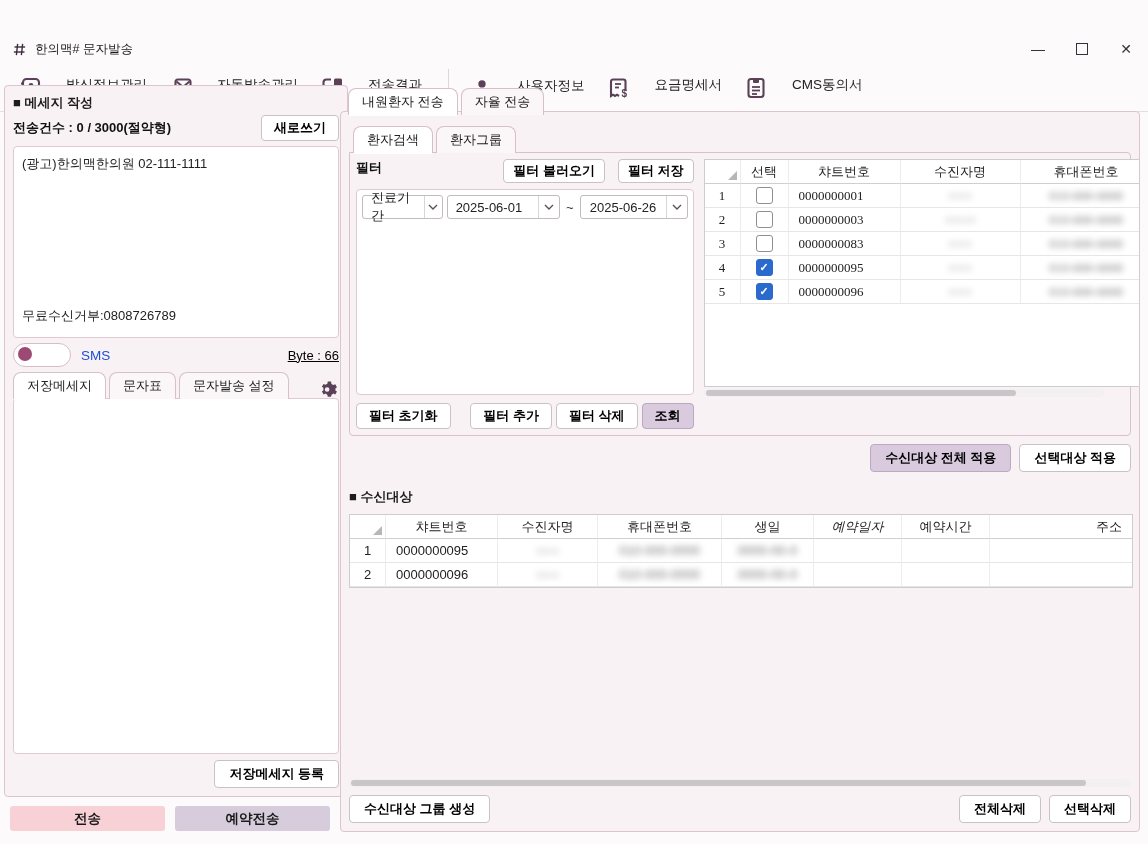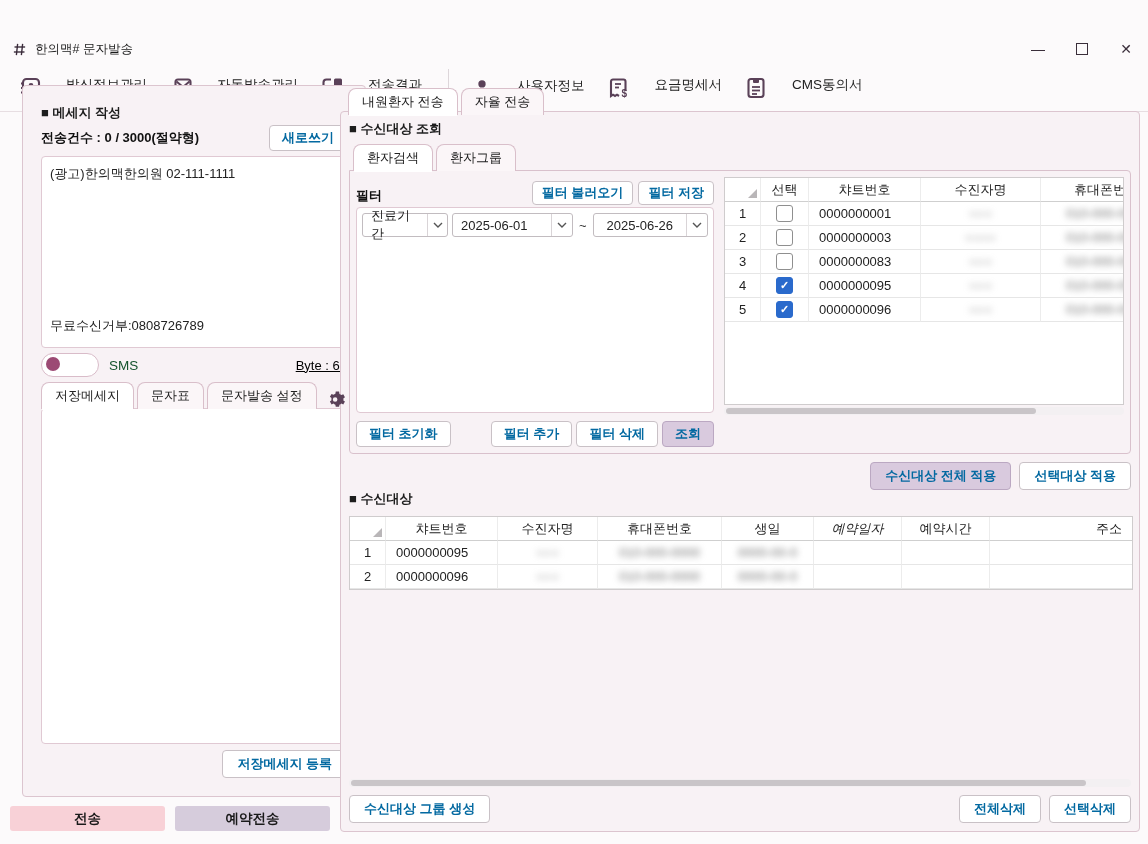--- a/index.html
+++ b/index.html
@@ -7,80 +7,80 @@
   .titlebar{height:30px;display:flex;align-items:center;padding-left:12px;margin-top:34px;}
   .titlebar .title{font-size:12.5px;color:#1a1a1a;margin-left:8px;}
   .win-controls{margin-left:auto;display:flex;align-items:center;height:30px;}
   .wc{width:44px;height:30px;display:flex;align-items:center;justify-content:center;color:#3a2e3a;font-size:14px;cursor:pointer;}
   .maxbox{width:10px;height:10px;border:1.3px solid #3a2e3a;display:inline-block;}
   .toolbar{height:47px;display:flex;align-items:center;padding-left:18px;border-bottom:1px solid #e7dee2;}
   .tb-item{display:flex;align-items:flex-start;gap:24px;margin-right:22px;cursor:pointer;}
   .tb-item span.lbl{font-size:13.5px;color:#222;}
   .tb-sep{width:1px;height:38px;background:#ddd6da;margin:0 22px 0 4px;}
   .panel{position:absolute;border:1px solid #dcc5cf;border-radius:4px;background:#f8f2f5;box-sizing:border-box;}
-  #left-panel{left:22px;top:85px;width:344px;height:712px;padding:18px;display:flex;flex-direction:column;}
+  #left-panel{left:4px;top:85px;width:344px;height:712px;padding:8px;display:flex;flex-direction:column;}
   .sec-title{font-weight:700;font-size:13px;color:#1d1d1d;}
   .row-between{display:flex;align-items:center;justify-content:space-between;}
-  .btn{background:#fff;border:1px solid #c9c1c6;border-radius:4px;font-weight:700;font-size:13px;color:#0369a1;padding:3px 12px;cursor:pointer;font-family:inherit;white-space:nowrap;}
+  .btn{background:#fff;border:1px solid #c9c1c6;border-radius:4px;font-weight:700;font-size:13px;color:#000000;padding:3px 12px;cursor:pointer;font-family:inherit;white-space:nowrap;}
   .btn.accent{background:#d9cade;border-color:#bba8c2;}
   .whitebox{background:#fff;border:1px solid #e0c9d3;border-radius:4px;box-sizing:border-box;}
   #msg-box{height:192px;margin-top:6px;position:relative;padding:8px;font-size:13px;color:#222;}
   #msg-footer{position:absolute;left:8px;bottom:12px;}
   .sms-row{height:34px;display:flex;align-items:center;}
   .toggle{width:56px;height:22px;border-radius:12px;background:#fff;border:1px solid #d9bcc9;position:relative;cursor:pointer;}
   .toggle .knob{position:absolute;left:4px;top:3px;width:14px;height:14px;border-radius:50%;background:#9c4a74;}
-  .sms-lbl{margin-left:10px;font-size:13.5px;color:#14532d;}
+  .sms-lbl{margin-left:10px;font-size:13.5px;color:#1d4ed8;}
   .byte-lbl{margin-left:auto;font-size:13px;color:#000000;text-decoration:underline;}
   .tabs{display:flex;align-items:flex-end;position:relative;z-index:2;}
   .tab{border:1px solid #d9bfca;border-bottom:none;border-radius:8px 8px 0 0;padding:4px 13px;background:#fbf6f8;font-size:13px;color:#222;margin-right:3px;cursor:pointer;position:relative;}
   .tab.active{background:#fff;font-weight:400;}
   .tab.active::after{content:"";position:absolute;left:0;right:0;bottom:-1px;height:2px;background:#fff;}
   #saved-box{flex:1;margin-top:-1px;}
   .reg-row{display:flex;justify-content:flex-end;margin-top:6px;}
   #left-actions{position:absolute;left:10px;top:806px;width:320px;display:flex;gap:10px;}
   .bigbtn{flex:1;height:25px;border:none;border-radius:3px;font-weight:700;font-size:13.5px;font-family:inherit;cursor:pointer;color:#1a1a1a;}
   #send-btn{background:#f8d1d7;}
   #reserve-btn{background:#d6ccdc;}
   #right-tabs{position:absolute;left:348px;top:88px;}
   #right-panel{left:340px;top:111px;width:800px;height:721px;padding:8px;display:flex;flex-direction:column;}
   .subtabs{margin-top:6px;margin-left:4px;}
   #query-box{border:1px solid #d9c1cc;border-radius:0 4px 4px 4px;margin-top:-1px;height:284px;box-sizing:border-box;padding:6px;display:flex;gap:10px;position:relative;background:#f8f2f5;}
   #filter-col{width:360px;display:flex;flex-direction:column;}
-  .filter-head{display:flex;align-items:flex-end;height:28px;}
+  .filter-head{display:flex;align-items:flex-start;height:28px;}
   .filter-head .flabel{font-weight:700;font-size:13px;}
-  .filter-head .btn{padding:2px 9px;margin-left:5px;}
+  .filter-head .btn{padding:2px 9px;margin-left:13px;}
   #filter-body{flex:1;margin-top:2px;padding:5px;}
   .combo{display:inline-flex;align-items:stretch;border:1px solid #c2bcc0;border-radius:3px;background:#fff;height:24px;box-sizing:border-box;}
   .combo .cval{display:flex;align-items:center;padding:0 8px;font-size:13px;color:#222;}
   .combo .carrow{display:flex;align-items:center;justify-content:center;width:20px;border-left:1px solid #d9d4d7;cursor:pointer;}
   .tilde{margin:0 6px;color:#333;}
   .filter-foot{display:flex;align-items:center;margin-top:8px;}
   .filter-foot .right{margin-left:auto;display:flex;gap:4px;}
   #history-col{flex:1;display:flex;flex-direction:column;}
   .hist-label{font-weight:700;font-size:13px;height:22px;display:flex;align-items:center;}
   .twrap{background:#fff;border:1px solid #cfcccd;overflow:hidden;box-sizing:border-box;}
-  #query-twrap{height:228px;width:400px;}
+  #query-twrap{height:228px;width:436px;font-family:Liberation Serif, serif;}
   #query-table{width:508px;}
   .trow{display:flex;}
   .tc{box-sizing:border-box;border-right:1px solid #ececec;border-bottom:1px solid #e6e6e6;height:24px;display:flex;align-items:center;justify-content:center;font-size:13px;color:#222;background:#fff;overflow:hidden;}
   .th .tc{border-bottom:1px solid #cfcfcf;color:#222;}
   .c-corner{width:36px;position:relative;}
   .c-sel{width:48px;}
   .c-chart{width:112px;justify-content:flex-start;padding-left:10px;}
   .c-name{width:120px;}
   .c-phone{width:132px;}
   .corner-tri{position:absolute;right:3px;bottom:3px;width:0;height:0;border-left:9px solid transparent;border-bottom:9px solid #b9b6b8;}
   .cb{width:15px;height:15px;border:1px solid #8f8f8f;border-radius:3px;background:#fff;display:inline-flex;align-items:center;justify-content:center;cursor:pointer;}
   .cb.checked{background:#2a6acc;border-color:#2a6acc;}
   .cb.checked::after{content:"✓";color:#fff;font-size:11px;font-weight:700;}
   .blur{filter:blur(3px);color:#777;}
   .hscroll{height:8px;background:#f3f0f2;position:relative;border-radius:4px;}
   .hscroll .thumb{position:absolute;top:1px;height:6px;background:#c9c5c8;border-radius:3px;}
   #apply-row{display:flex;justify-content:flex-end;gap:8px;margin-top:8px;}
-  #recip-title{}
+  #recip-title{margin-top:16px;}
   #recip-twrap{margin-top:8px;width:784px;}
   .d-corner{width:36px;position:relative;}
   .d-chart{width:112px;justify-content:flex-start;padding-left:10px;}
   .d-name{width:100px;}
   .d-phone{width:124px;}
   .d-birth{width:92px;}
   .d-rdate{width:88px;font-style:italic;}
   .d-rtime{width:88px;}
   .d-addr{flex:1;justify-content:flex-end;padding-right:10px;border-right:none;}
   .spacer{flex:1;}
@@ -222,21 +222,20 @@
   <button class="bigbtn" id="send-btn">전송</button>
   <button class="bigbtn" id="reserve-btn">예약전송</button>
 </div>
 
 <div class="tabs" id="right-tabs">
   <div class="tab active">내원환자 전송</div>
   <div class="tab">자율 전송</div>
 </div>
 
 <div class="panel" id="right-panel">
-  <div class="sec-title">■ 수신대상 조회</div>
 
   <div class="tabs subtabs">
     <div class="tab active">환자검색</div>
     <div class="tab">환자그룹</div>
   </div>
 
   <div id="query-box">
 
     <div id="filter-col">
       <div class="filter-head">

